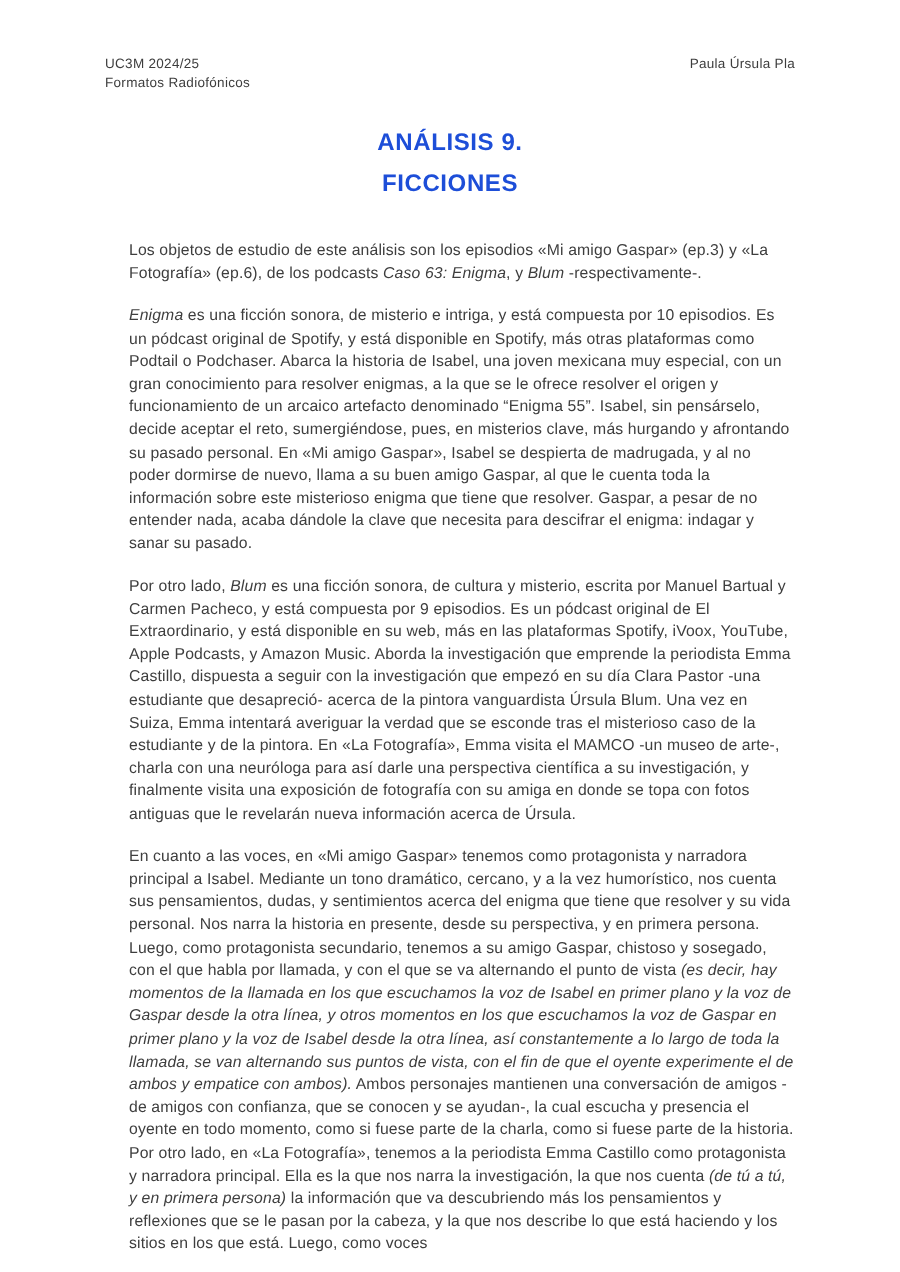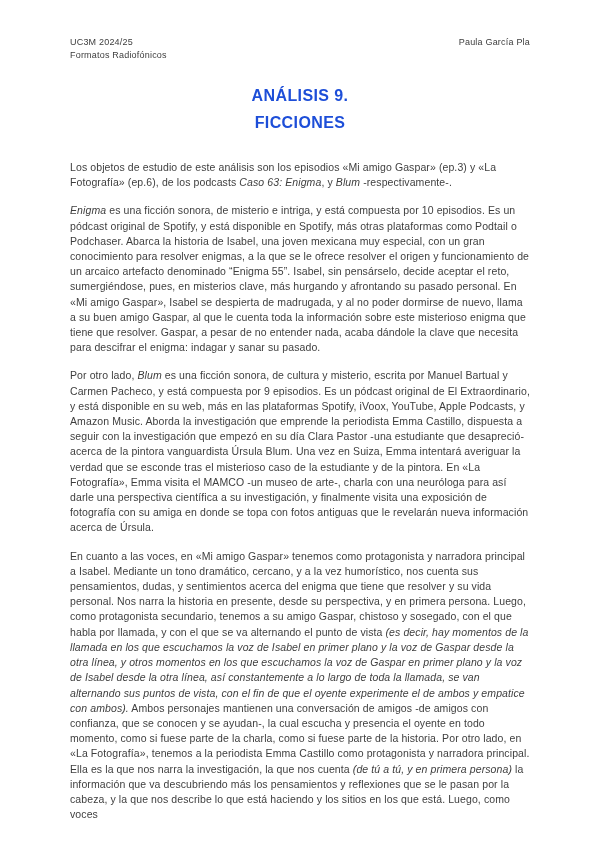--- a/index.html
+++ b/index.html
@@ -36,34 +36,34 @@
     letter-spacing: 0.4px;
   }
   .body-text {
     margin-top: 24px;
     font-size: 10.5px;
     line-height: 15.2px;
     color: #3e3e3e;
     letter-spacing: 0.1px;
     text-align: left;
   }
-  .body-text p { margin-bottom: 13px; }
+  .body-text p { margin-bottom: 13px; margin-left: 16px; }
   .body-text em { font-style: italic; }
 </style>
 </head>
 <body>
 
 <div class="page">
 
   <div class="header">
     <div class="header-left">
       <div>UC3M 2024/25</div>
       <div>Formatos Radiofónicos</div>
     </div>
-    <div class="header-right">Paula García Pla</div>
+    <div class="header-right">Paula Úrsula Pla</div>
   </div>
 
   <h1 class="title">
     <span>ANÁLISIS 9.</span><br>
     <span>FICCIONES</span>
   </h1>
 
   <div class="body-text" id="paragraphs">
       <p><span>Los objetos de estudio de este análisis son los episodios «Mi amigo Gaspar» (ep.3) y «La Fotografía» (ep.6), de los podcasts </span><em>Caso 63: Enigma</em><span>, y </span><em>Blum</em><span> -respectivamente-.</span></p>
       <p><em>Enigma</em><span> es una ficción sonora, de misterio e intriga, y está compuesta por 10 episodios. Es un pódcast original de Spotify, y está disponible en Spotify, más otras plataformas como Podtail o Podchaser. Abarca la historia de Isabel, una joven mexicana muy especial, con un gran conocimiento para resolver enigmas, a la que se le ofrece resolver el origen y funcionamiento de un arcaico artefacto denominado “Enigma 55”. Isabel, sin pensárselo, decide aceptar el reto, sumergiéndose, pues, en misterios clave, más hurgando y afrontando su pasado personal. En «Mi amigo Gaspar», Isabel se despierta de madrugada, y al no poder dormirse de nuevo, llama a su buen amigo Gaspar, al que le cuenta toda la información sobre este misterioso enigma que tiene que resolver. Gaspar, a pesar de no entender nada, acaba dándole la clave que necesita para descifrar el enigma: indagar y sanar su pasado.</span></p>

